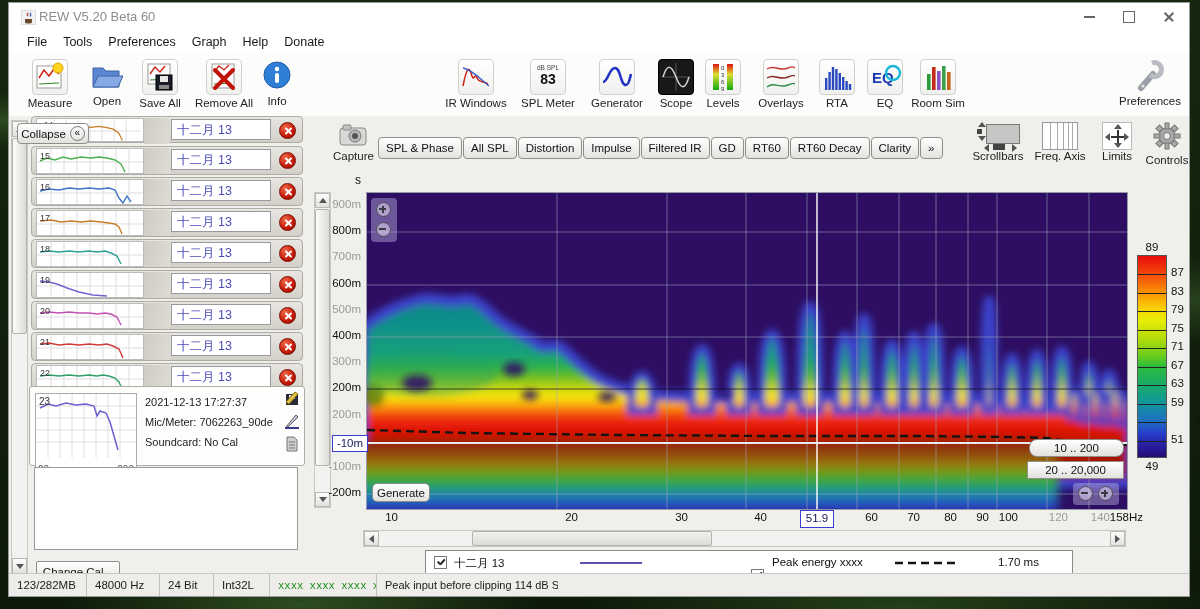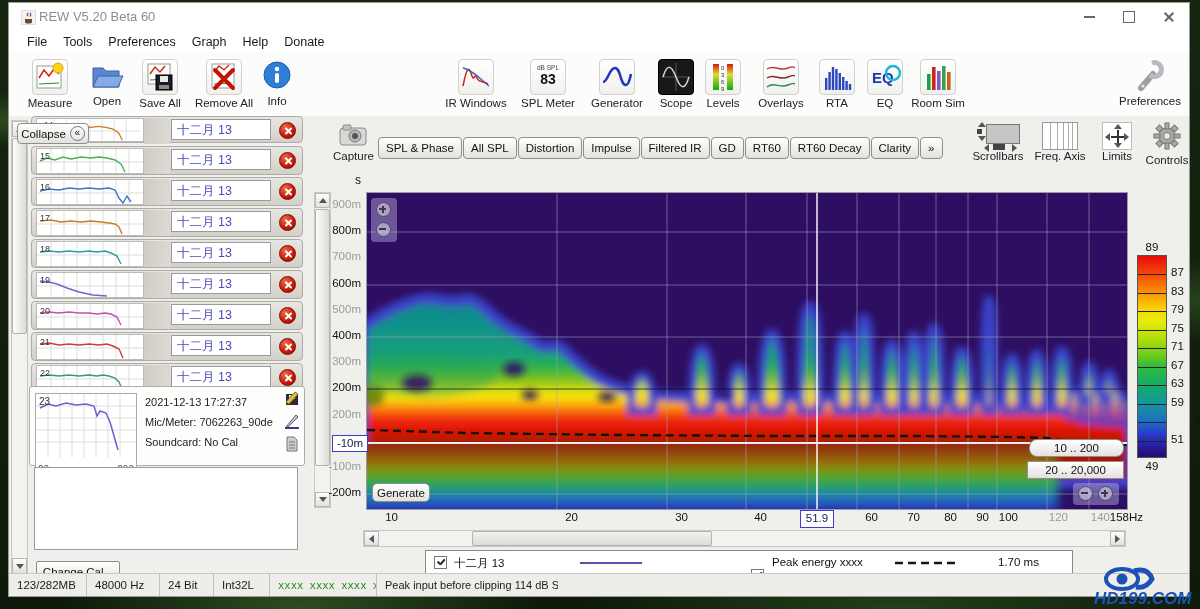--- a/index.html
+++ b/index.html
@@ -892,23 +892,13 @@
     <div class="abs" style="left:0;bottom:0;width:100%;height:22px;background:#eeedea;border-top:1px solid #c8c7c4;">
       <div class="statuscell" style="left:0;width:77px;border-left:none;">123/282MB</div>
       <div class="statuscell" style="left:77px;width:73px;">48000 Hz</div>
       <div class="statuscell" style="left:150px;width:54px;">24 Bit</div>
       <div class="statuscell" style="left:204px;width:56px;">Int32L</div>
       <div class="statuscell" style="left:260px;width:107px;color:#1a8c1a;font-family:'DejaVu Sans Mono',monospace;font-size:10.5px;">xxxx xxxx  xxxx xxxx  xxxx xxxx</div>
       <div class="statuscell" style="left:367px;width:182px;font-size:11px;">Peak input before clipping 114 dB SPL</div>
     </div>
   </div>
 
-  <div class="abs" style="left:1082px;top:566px;width:118px;height:42px;z-index:20;">
-    <svg width="118" height="42">
-      <ellipse cx="40" cy="13" rx="16" ry="10" fill="none" stroke="#1b52b4" stroke-width="4"></ellipse>
-      <circle cx="40" cy="13" r="5.5" fill="#1b52b4"></circle>
-      <path d="M52,5 q14,-4 18,8 q-6,10 -16,8" fill="none" stroke="#1b52b4" stroke-width="5"></path>
-      <text x="12" y="38" font-size="17" font-weight="bold" font-style="italic" fill="#1b52b4">
-        <tspan>HD199.COM</tspan>
-      </text>
-    </svg>
-  </div>
 </div>
 
 </body></html>

